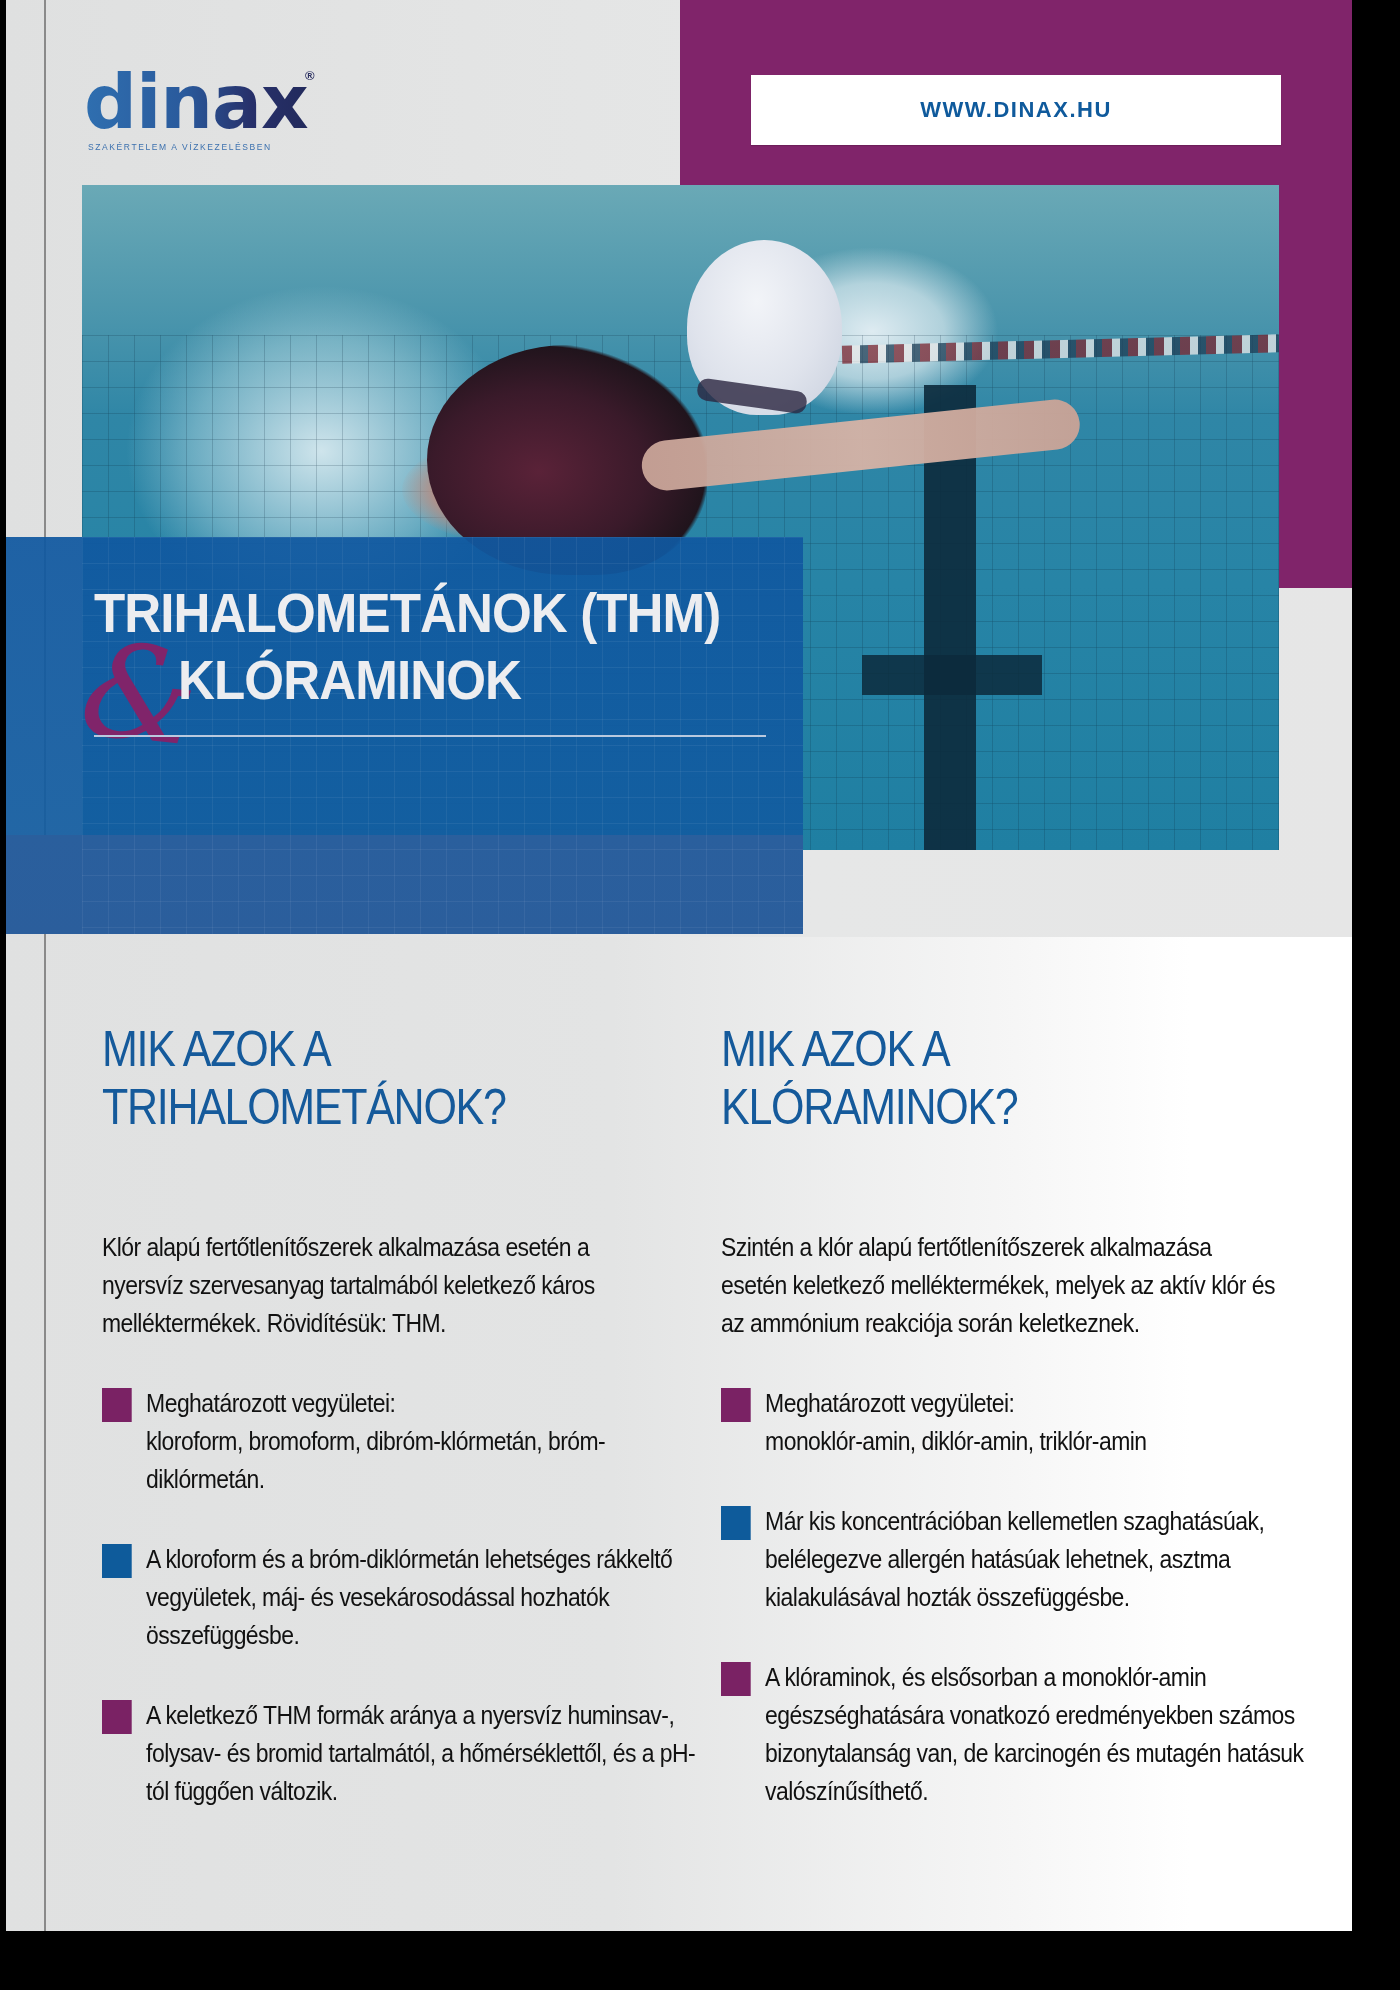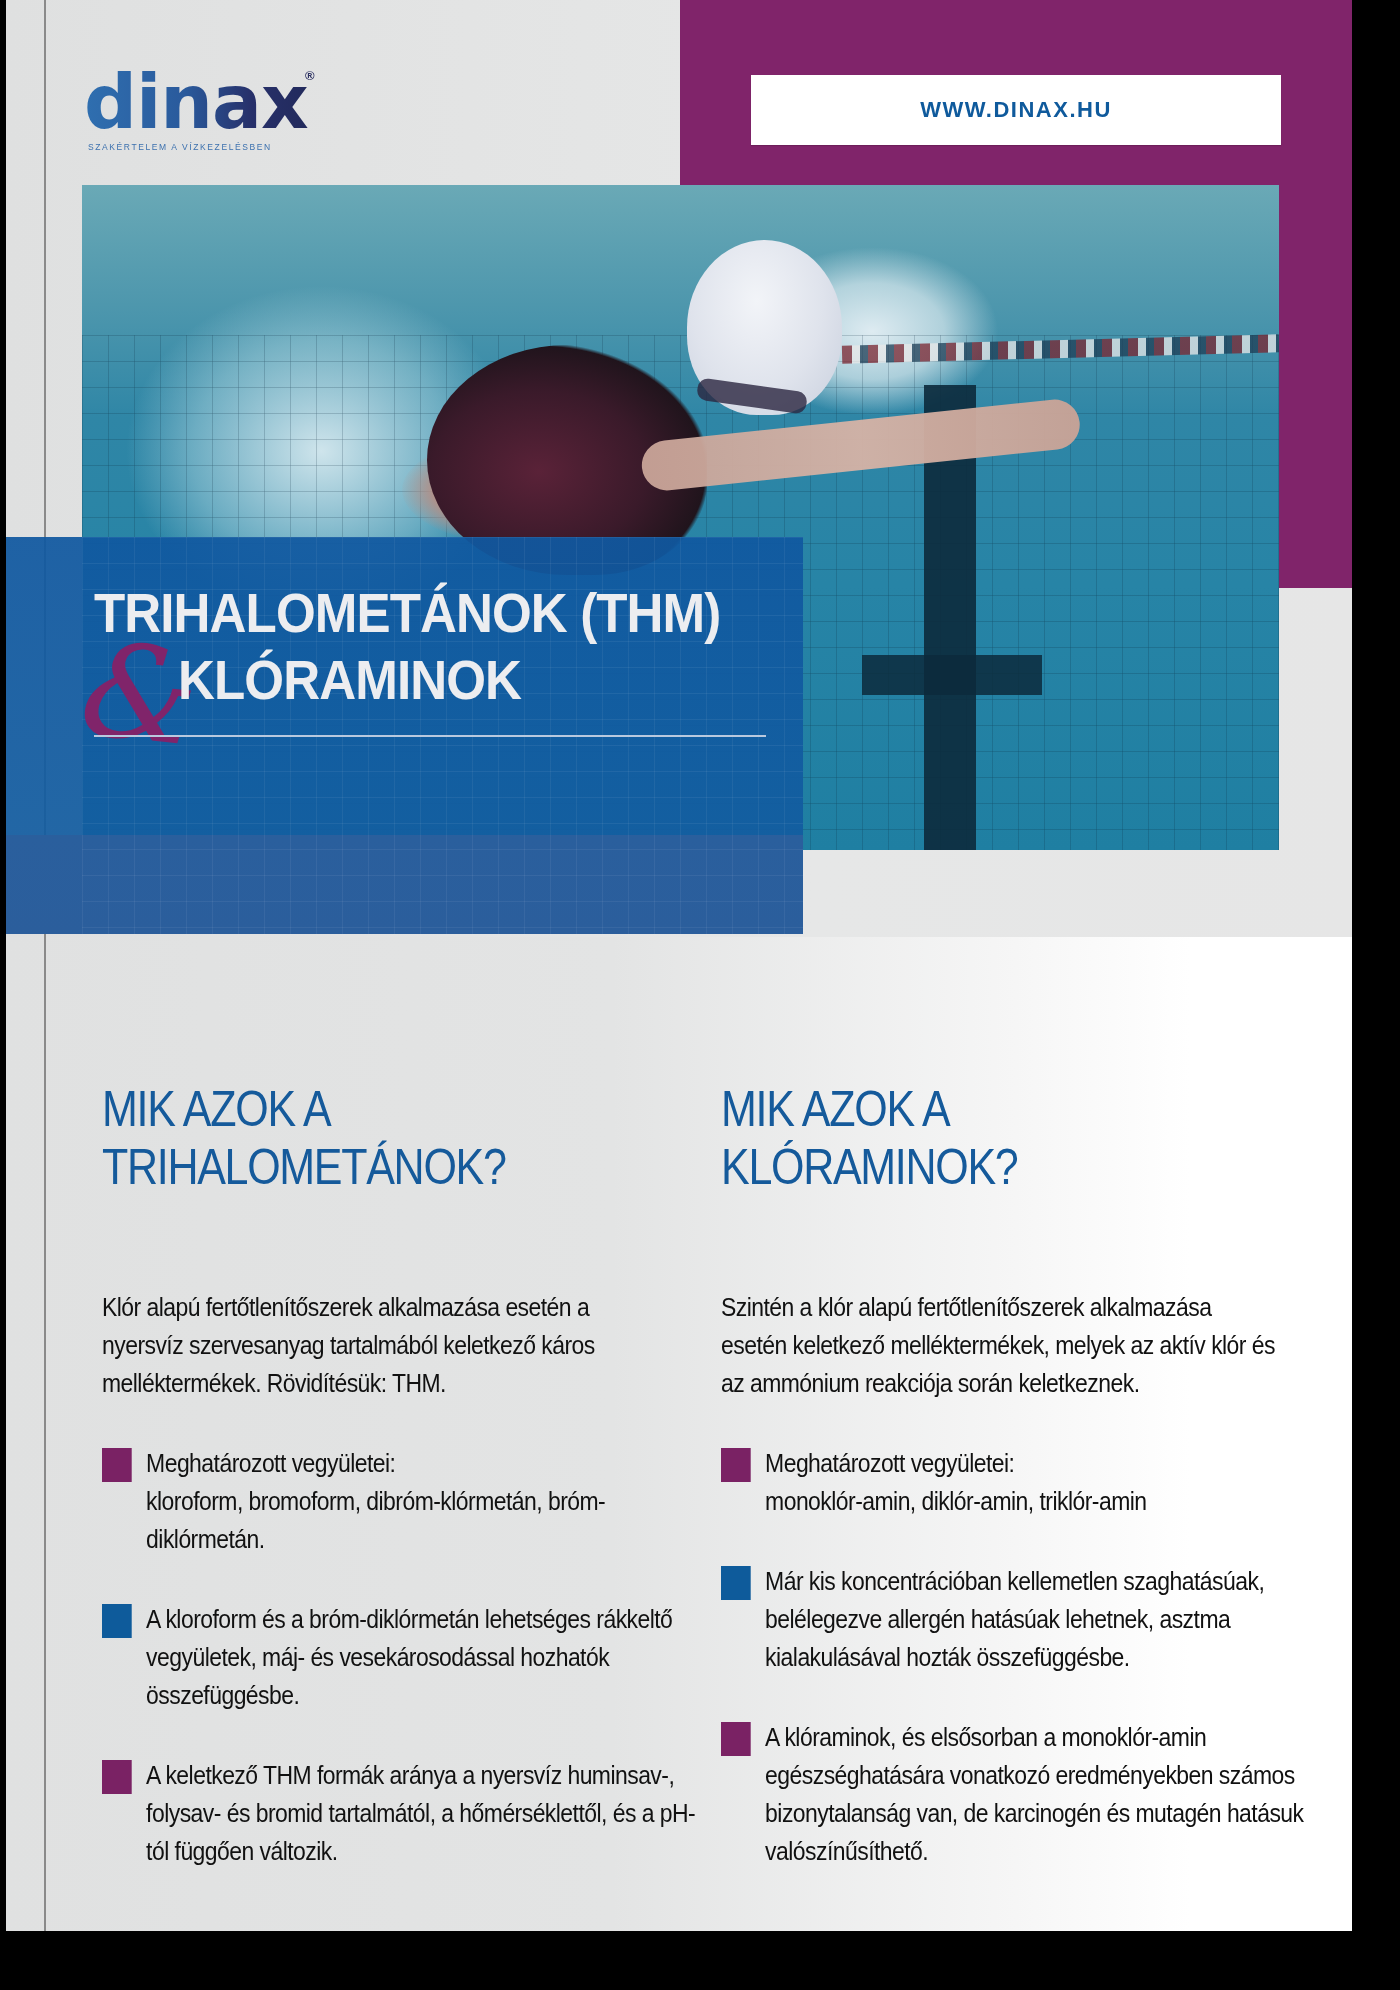--- a/index.html
+++ b/index.html
@@ -119,21 +119,21 @@
       font-size: 130px; color: #80246a; line-height: 1; transform: rotate(6deg);
     }
     .title-rule {
       position: absolute; left: 88px; top: 198px; width: 672px; height: 2px; background: #b9c9df;
     }
     .subtitle {
       position: absolute; left: 88px; top: 218px; width: 680px; font-size: 23.5px; line-height: 38px;
       color: #e6ebf2; letter-spacing: -0.5px;
     }
     
-    .col { position: absolute; top: 1080px; }
+    .col { position: absolute; top: 1020px; }
     .col-left { left: 96px; width: 560px; }
     .col-right { left: 715px; width: 600px; }
     .col-heading {
       color: #155a9b; font-size: 50px; line-height: 58px; font-weight: normal; letter-spacing: -1.5px;
       margin: 0; transform: scaleX(0.86); transform-origin: left top; white-space: nowrap;
     }
     .col-intro {
       margin-top: 92px; font-size: 25.5px; line-height: 38px; color: #111;
       letter-spacing: -0.6px; transform: scaleX(0.9); transform-origin: left top; width: 620px;
     }

